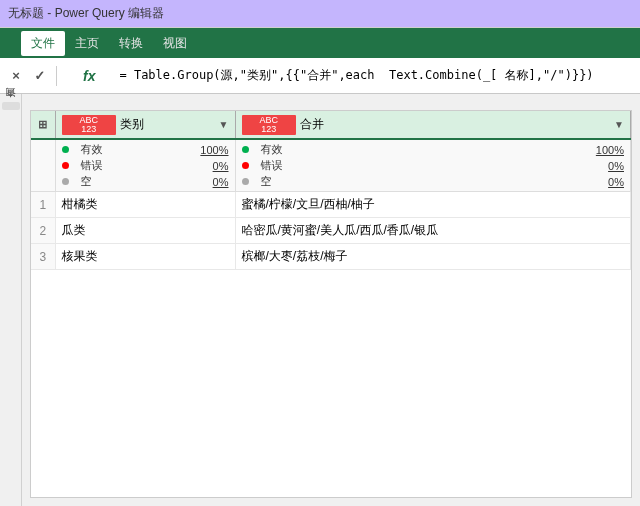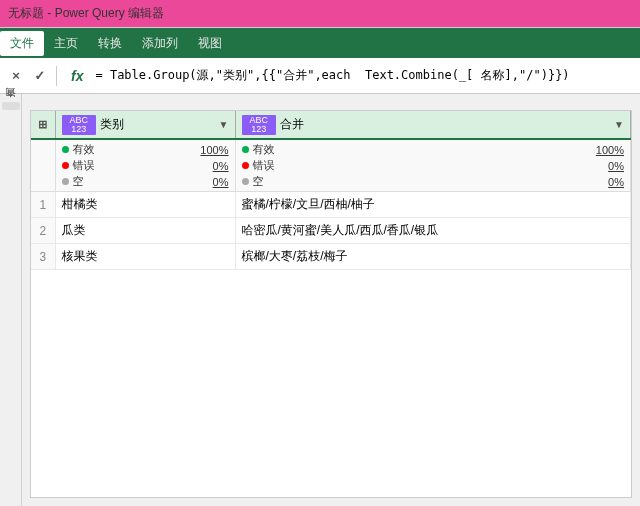--- a/index.html
+++ b/index.html
@@ -7,39 +7,39 @@
       font-family: "Microsoft YaHei", "SimSun", sans-serif;
       font-size: 12px;
       background: #f0f0f0;
       width: 640px;
       height: 506px;
       overflow: hidden;
     }
 
     
     .title-bar {
-      background: #ec4899;
+      background: #c4b5fd;
       height: 28px;
       display: flex;
       align-items: center;
       padding: 0 8px;
       border-bottom: 1px solid #d0d0d0;
     }
     .title-text {
       font-size: 12px;
       color: #333;
     }
 
     
     .menu-bar {
       background: #217346;
       height: 30px;
       display: flex;
       align-items: center;
-      padding: 0 0;
+      padding: 0 21px;
     }
     .menu-item {
       color: #e5e5e5;
       padding: 4px 10px;
       font-size: 12px;
       cursor: pointer;
       border-radius: 2px;
     }
     .menu-item.active {
       background: #fff;
@@ -71,21 +71,21 @@
       width: 1px;
       height: 20px;
       background: #ccc;
       margin: 0 2px;
     }
     .formula-fx {
       color: #217346;
       font-style: italic;
       font-weight: bold;
       font-size: 14px;
-      margin: 0 8px;
+      margin: 0 20px;
     }
     .formula-input {
       flex: 1;
       border: none;
       outline: none;
       font-size: 12px;
       color: #000;
       background: transparent;
       font-family: "Microsoft YaHei", "Consolas", monospace;
     }
@@ -161,24 +161,24 @@
       display: flex;
       align-items: center;
       justify-content: space-between;
     }
     .col-header-left {
       display: flex;
       align-items: center;
       gap: 4px;
     }
     .col-type-badge {
-      background: #8b5cf6;
+      background: #ef4444;
       color: #fff;
       font-size: 9px;
-      padding: 1px 8px;
+      padding: 1px 18px;
       border-radius: 1px;
       display: inline-flex;
       flex-direction: column;
       align-items: center;
       line-height: 1;
       min-width: 16px;
     }
     .col-type-badge span {
       display: block;
     }
@@ -198,21 +198,21 @@
       vertical-align: top;
     }
     .stats-cell {
       display: flex;
       flex-direction: column;
       gap: 1px;
     }
     .stat-item {
       display: flex;
       align-items: center;
-      gap: 4px;
+      gap: 12px;
     }
     .stat-dot {
       width: 7px;
       height: 7px;
       border-radius: 50%;
       display: inline-block;
       flex-shrink: 0;
     }
     .stat-label { color: #333; }
     .stat-value { margin-left: auto; color: #333; padding-left: 8px; text-decoration: underline; }
@@ -251,21 +251,20 @@
 <body>
 
 <div class="title-bar">
   <span class="title-text">无标题 - Power Query 编辑器</span>
 </div>
 
 <div class="menu-bar">
   <div class="menu-item active">文件</div>
   <div class="menu-item">主页</div>
   <div class="menu-item">转换</div>
-  <div class="menu-item">添加列</div>
   <div class="menu-item">视图</div>
 </div>
 
 <div class="formula-bar">
   <div class="formula-btn">×</div>
   <div class="formula-btn">✓</div>
   <div class="formula-divider"></div>
   <span class="formula-fx">fx</span>
   <input class="formula-input" type="text" value="= Table.Group(源,&quot;类别&quot;,{{&quot;合并&quot;,each  Text.Combine(_[ 名称],&quot;/&quot;)}})" style="">
 </div>

